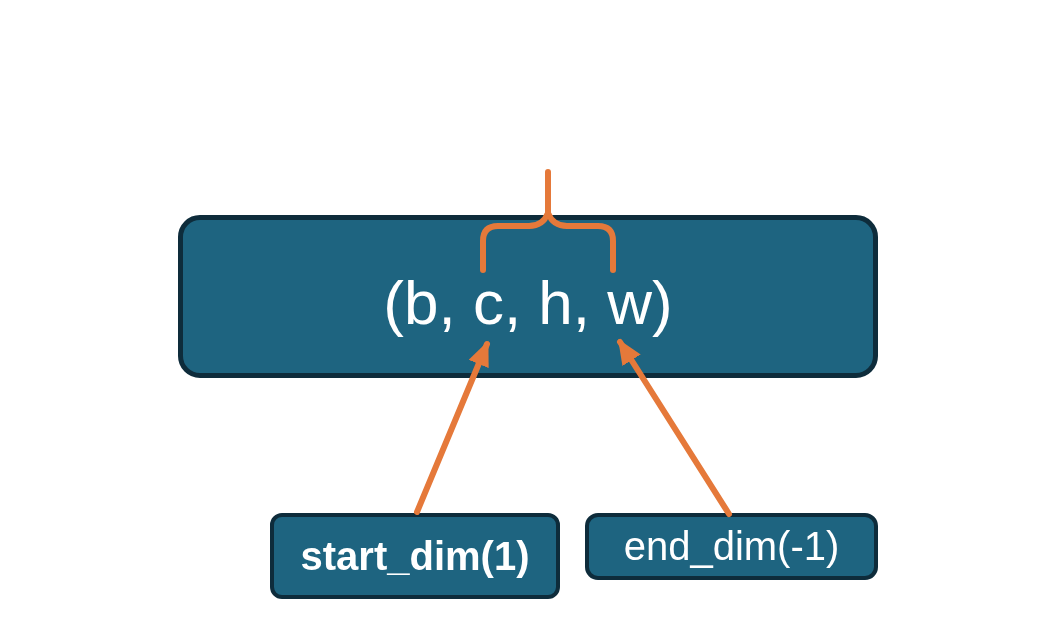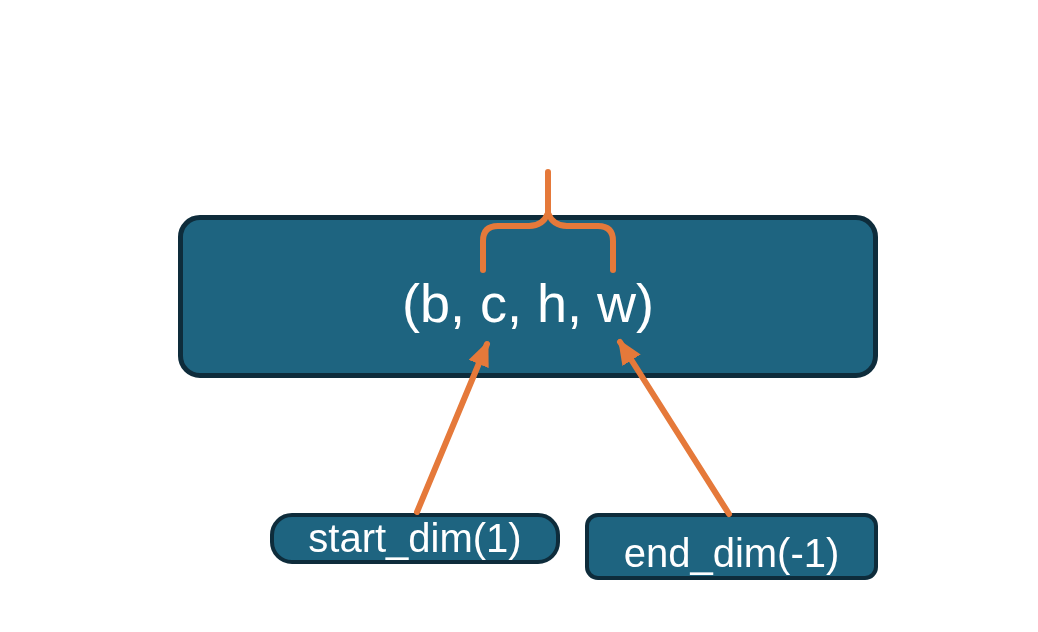--- a/index.html
+++ b/index.html
@@ -30,33 +30,33 @@
   }
   .node-top {
     left: 292px; top: 98px; width: 541px; height: 67px;
     border-radius: 14px;
     font-size: 40px;
   }
   .node-main {
     left: 178px; top: 215px; width: 700px; height: 163px;
     border-radius: 22px;
     border-width: 5px;
-    font-size: 54px;
+    font-size: 62px;
     padding-top: 12px;
   }
   .node-start {
-    left: 270px; top: 513px; width: 290px; height: 51px;
-    border-radius: 22px;
+    left: 270px; top: 513px; width: 290px; height: 86px;
+    border-radius: 12px;
     font-size: 40px;
+    font-weight: bold;
   }
   .node-end {
     left: 585px; top: 513px; width: 293px; height: 67px;
     border-radius: 13px;
     font-size: 40px;
-    align-items: flex-end;
   }
   svg.overlay {
     position: absolute;
     left: 0; top: 0;
     pointer-events: none;
   }
   .orange {
     stroke: var(--connector, #e5793a);
     stroke-width: 6;
     fill: none;

